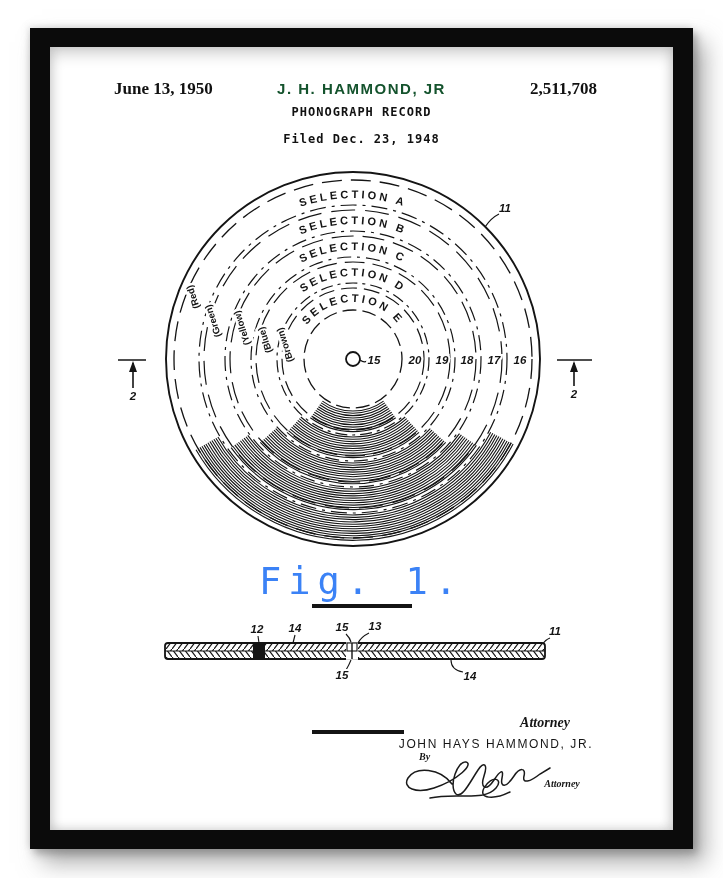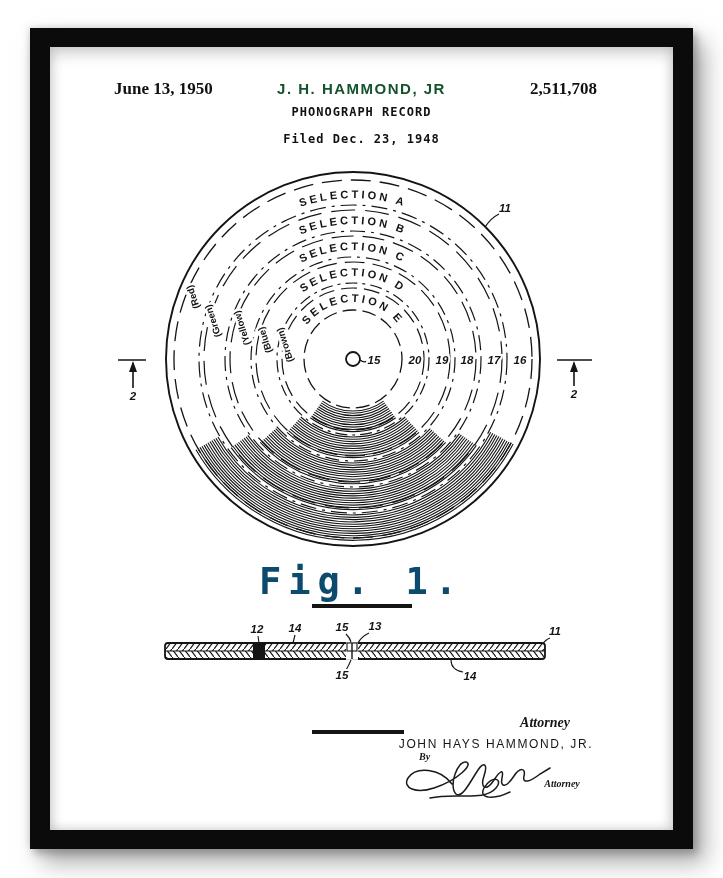--- a/index.html
+++ b/index.html
@@ -14,21 +14,21 @@
   .hdr-name{position:absolute;left:0;right:0;top:33px;text-align:center;font-weight:bold;font-size:15px;letter-spacing:1.5px;color:#14532d;}
   .hdr-num{position:absolute;right:76px;top:32px;font-family:"Liberation Serif",serif;font-weight:bold;font-size:17px;color:#111;}
   .hdr-title{position:absolute;left:0;right:0;top:58px;text-align:center;font-family:"DejaVu Sans Mono",monospace;font-weight:bold;font-size:12px;letter-spacing:1px;color:#111;}
   .hdr-filed{position:absolute;left:0;right:0;top:85px;text-align:center;font-family:"DejaVu Sans Mono",monospace;font-weight:bold;font-size:12px;letter-spacing:1px;color:#111;}
   svg{position:absolute;overflow:visible;}
   .rec-svg{left:0;top:105px;width:623px;height:435px;}
   .fig2-svg{left:80px;top:570px;width:520px;height:110px;}
   .sig-svg{left:350px;top:697px;width:160px;height:68px;}
   
   .caption{position:absolute;left:0;right:0;text-align:center;font-family:"DejaVu Sans Mono",monospace;
-    font-weight:bold;font-size:37px;letter-spacing:7px;color:#0c4a6e;}
+    font-weight:normal;font-size:37px;letter-spacing:7px;color:#3b82f6;}
   .cap1{top:513px;}
   .cap2{top:639px;}
   .cap-underline{position:absolute;height:3.5px;background:#141414;}
   .u1{left:262px;top:557px;width:100px;}
   .u2{left:262px;top:683px;width:92px;}
   
   .inventor-label{position:absolute;left:440px;width:110px;top:668px;text-align:center;
     font-family:"Liberation Serif",serif;font-style:italic;font-weight:bold;font-size:14px;color:#161616;}
   .inventor-name{position:absolute;left:330px;width:232px;top:690px;text-align:center;
     font-weight:normal;font-size:12px;letter-spacing:1.6px;color:#161616;}

